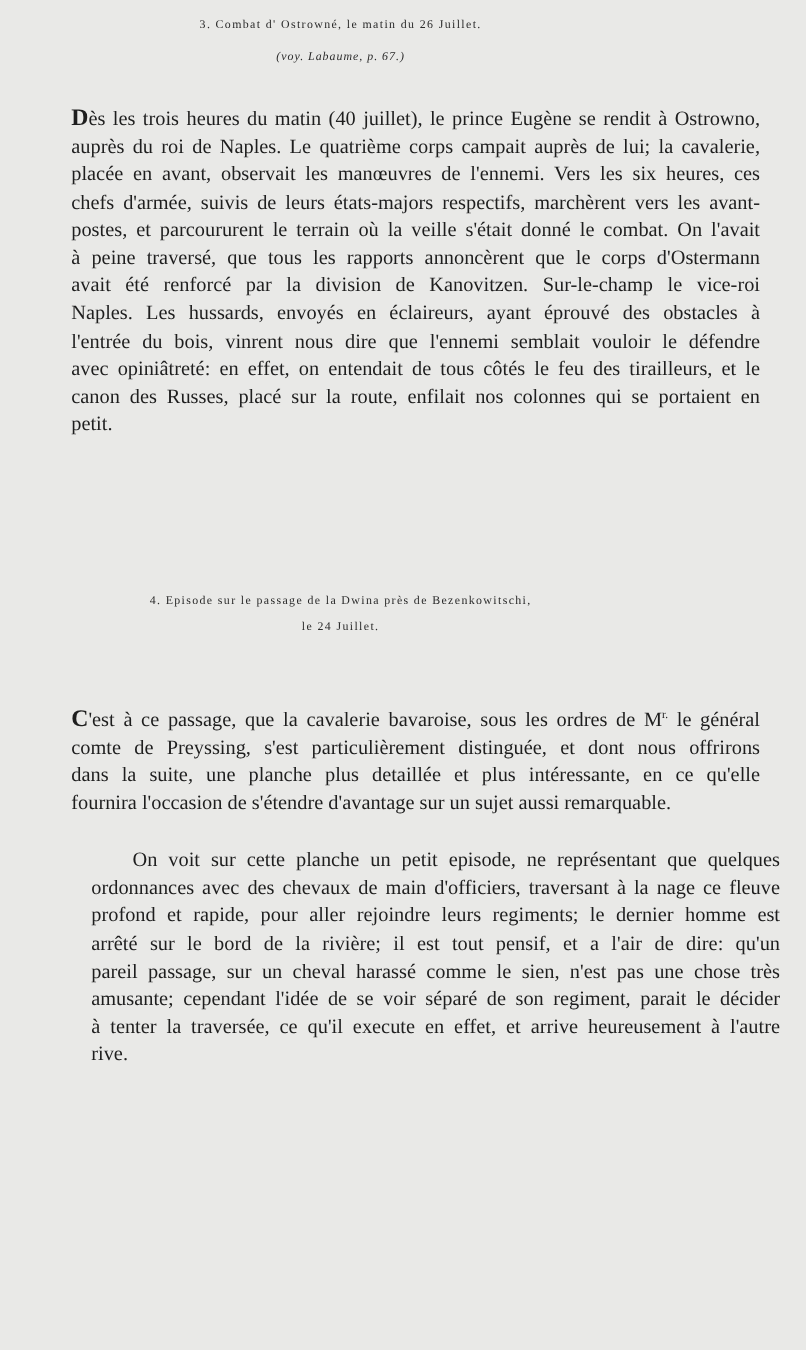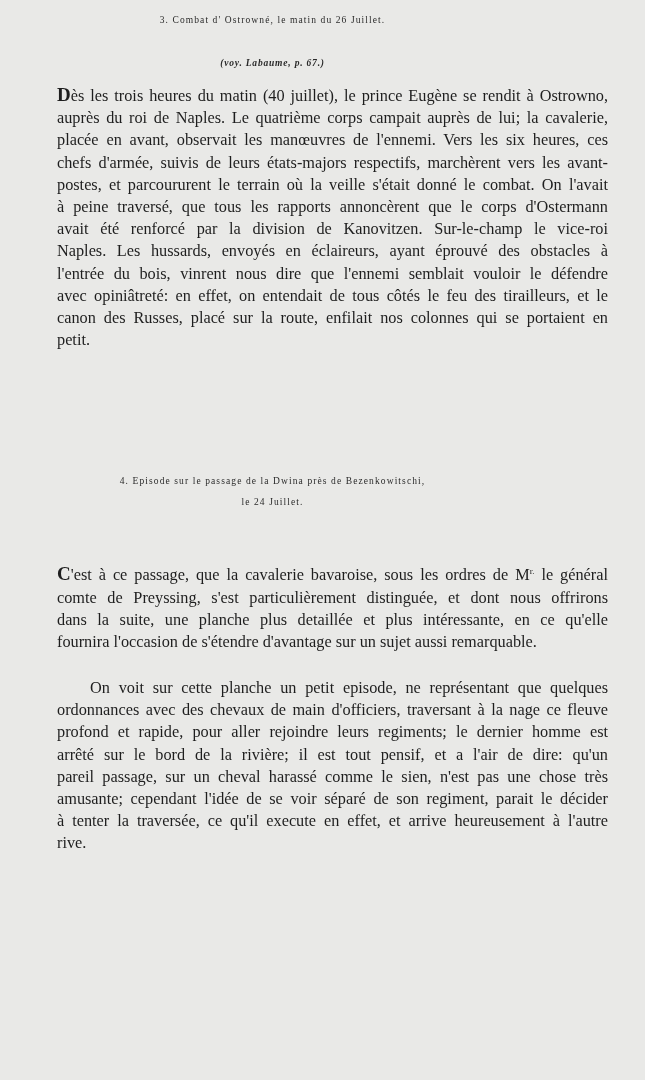--- a/index.html
+++ b/index.html
@@ -27,21 +27,21 @@
   .para .line.indent { padding-left: 33px; }
   .dropcap { font-size: 19px; font-weight: bold; }
   .sup { font-size: 9px; vertical-align: super; }
 </style>
 </head>
 <body>
 
 <div class="page">
 
   <div class="caption" style="top:15px;">3. Combat d' Ostrowné, le matin du 26 Juillet.</div>
-  <div class="caption italic" style="top:58px;font-weight:bold;">(voy. Labaume, p. 67.)</div>
+  <div class="caption italic" style="top:41px;">(voy. Labaume, p. 67.)</div>
 
   <div class="para" style="top:84px;">
     <span class="line"><span class="dropcap">D</span><span>ès les trois heures du matin (40 juillet), le prince Eugène se rendit à Ostrowno,</span></span>
     <span class="line">auprès du roi de Naples.  Le quatrième corps campait auprès de lui; la cavalerie,</span>
     <span class="line">placée en avant, observait les manœuvres de l'ennemi.  Vers les six heures, ces</span>
     <span class="line">chefs d'armée, suivis de leurs états-majors respectifs, marchèrent vers les avant-</span>
     <span class="line">postes, et parcoururent le terrain où la veille s'était donné le combat.  On l'avait</span>
     <span class="line">à peine traversé, que tous les rapports annoncèrent que le corps d'Ostermann</span>
     <span class="line">avait été renforcé par la division de Kanovitzen.  Sur-le-champ le vice-roi</span>
     <span class="line">Naples.  Les hussards, envoyés en éclaireurs, ayant éprouvé des obstacles à</span>
@@ -54,21 +54,21 @@
   <div class="caption" style="top:476px;">4.  Episode sur le passage de la Dwina près de Bezenkowitschi,</div>
   <div class="caption" style="top:497px;">le 24 Juillet.</div>
 
   <div class="para" style="top:560px;">
     <span class="line"><span class="dropcap">C</span><span>'est à ce passage, que la cavalerie bavaroise, sous les ordres de M</span><span class="sup">r.</span><span> le général</span></span>
     <span class="line">comte de Preyssing, s'est particulièrement distinguée, et dont nous offrirons</span>
     <span class="line">dans la suite, une planche plus detaillée et plus intéressante, en ce qu'elle</span>
     <span class="line last">fournira l'occasion de s'étendre d'avantage sur un sujet aussi remarquable.</span>
   </div>
 
-  <div class="para" style="top:677px;">
+  <div class="para" style="top:677px;margin-left:16px;">
     <span class="line indent">On voit sur cette planche un petit episode, ne représentant que quelques</span>
     <span class="line">ordonnances avec des chevaux de main d'officiers, traversant à la nage ce fleuve</span>
     <span class="line">profond et rapide, pour aller rejoindre leurs regiments; le dernier homme est</span>
     <span class="line">arrêté sur le bord de la rivière; il est tout pensif, et a l'air de dire: qu'un</span>
     <span class="line">pareil passage, sur un cheval harassé comme le sien, n'est pas une chose très</span>
     <span class="line">amusante; cependant l'idée de se voir séparé de son regiment, parait le décider</span>
     <span class="line">à tenter la traversée, ce qu'il execute en effet, et arrive heureusement à l'autre</span>
     <span class="line last">rive.</span>
   </div>
 

